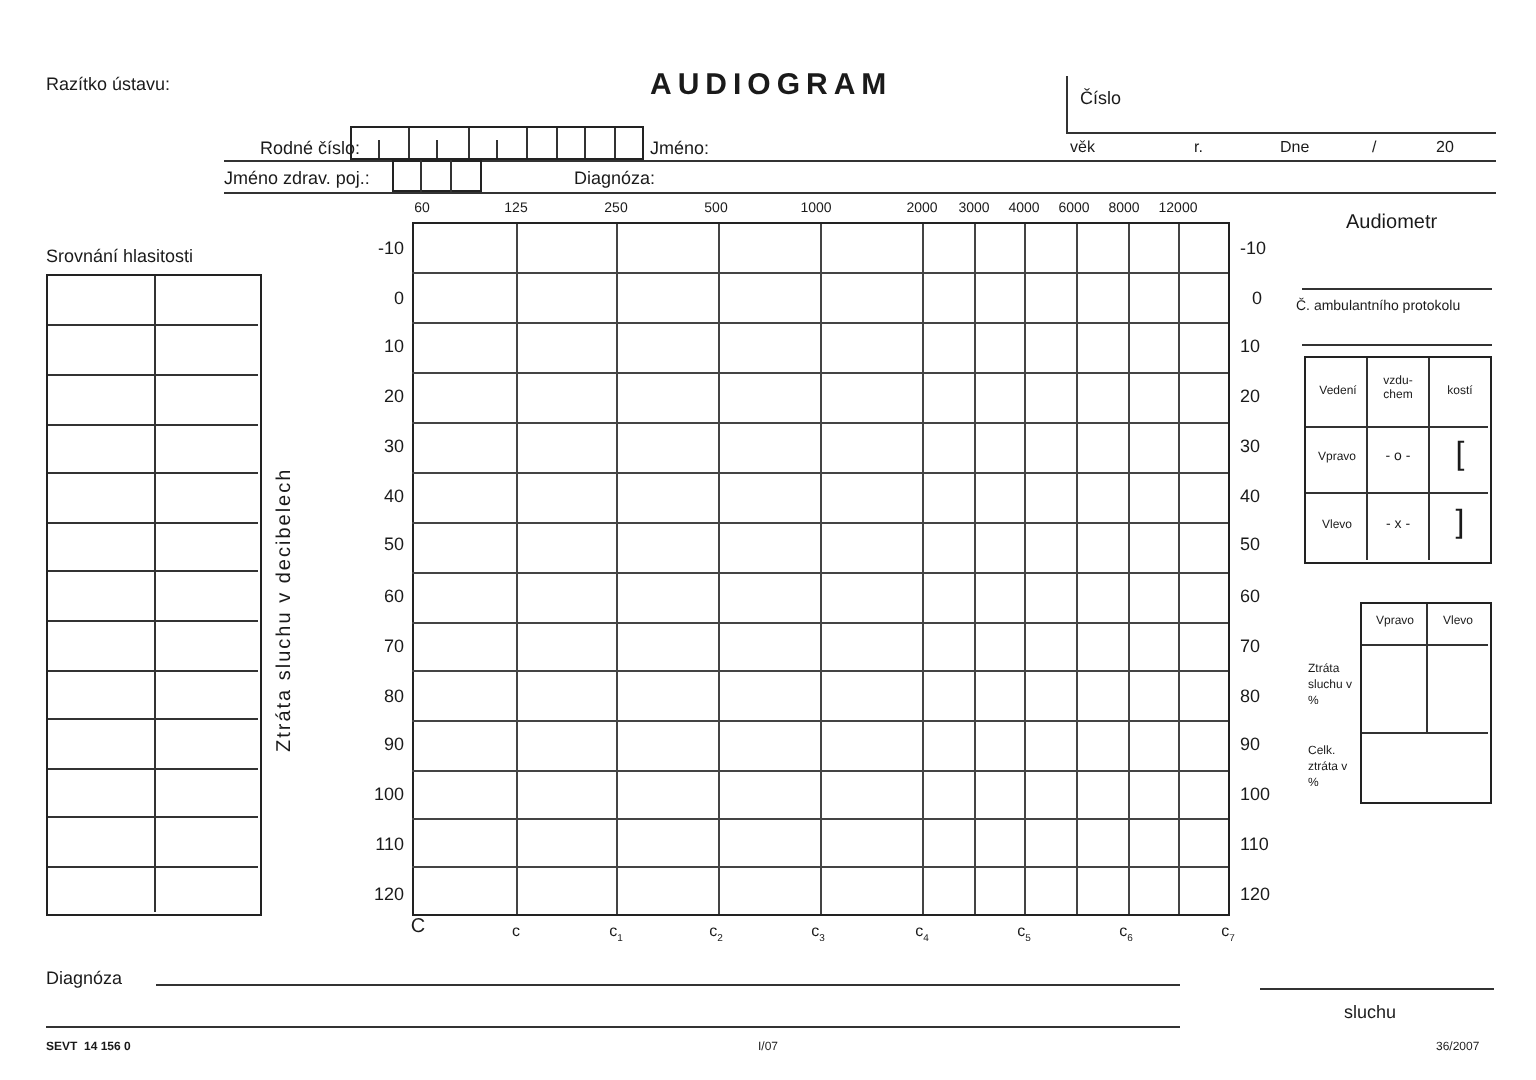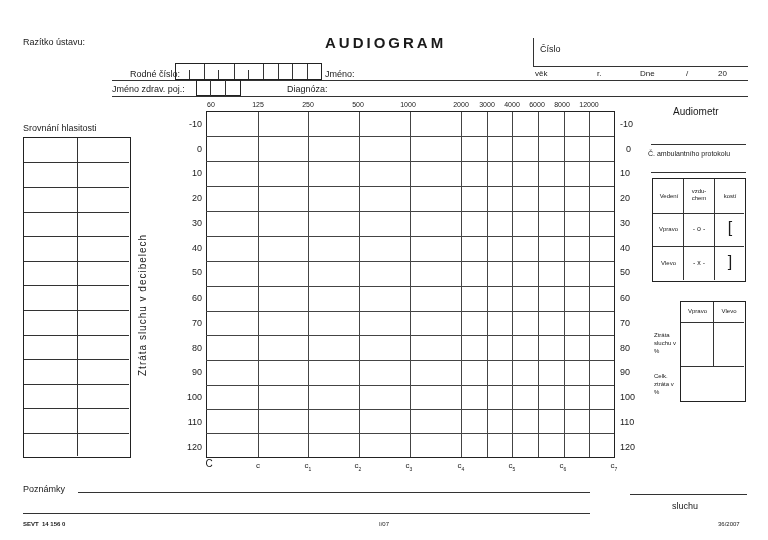--- a/index.html
+++ b/index.html
@@ -183,20 +183,20 @@
 <div class="box" style="left:680px;top:301px;width:66px;height:101px;">
   <div class="vline" style="left:32px;top:0;height:64px;"></div>
   <div class="hline" style="left:0;top:20px;width:63px;"></div>
   <div class="hline" style="left:0;top:64px;width:63px;"></div>
   <div class="abs t6" style="left:1px;top:6px;width:31px;text-align:center;">Vpravo</div>
   <div class="abs t6" style="left:33px;top:6px;width:30px;text-align:center;">Vlevo</div>
 </div>
 <div class="abs t6" style="left:654px;top:331px;width:26px;line-height:8px;">Ztráta sluchu v %</div>
 <div class="abs t6" style="left:654px;top:372px;width:26px;line-height:8px;">Celk. ztráta v %</div>
 
-<div class="abs t9" style="left:23px;top:484px;">Poznámky</div>
+<div class="abs t9" style="left:23px;top:484px;">Diagnóza</div>
 <div class="hline" style="left:78px;top:492px;width:512px;"></div>
 <div class="hline" style="left:23px;top:513px;width:567px;"></div>
 <div class="hline" style="left:630px;top:494px;width:117px;"></div>
 <div class="abs t9" style="left:672px;top:501px;">sluchu</div>
 <div class="abs t6" style="left:23px;top:521px;font-weight:bold;white-space:pre;">SEVT  14 156 0</div>
 <div class="abs t6" style="left:379px;top:521px;">I/07</div>
 <div class="abs t6" style="left:718px;top:521px;">36/2007</div>
 
 </body></html>

